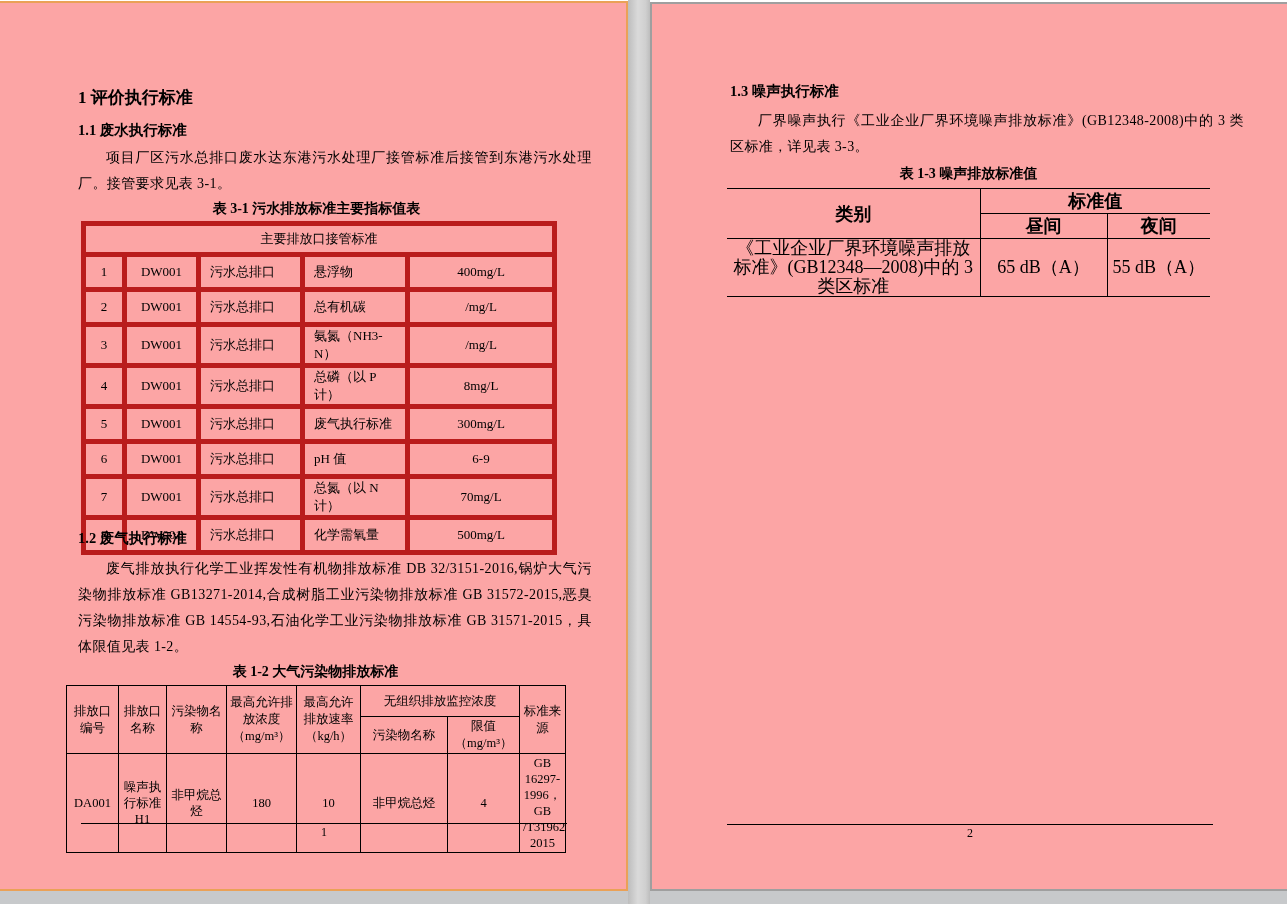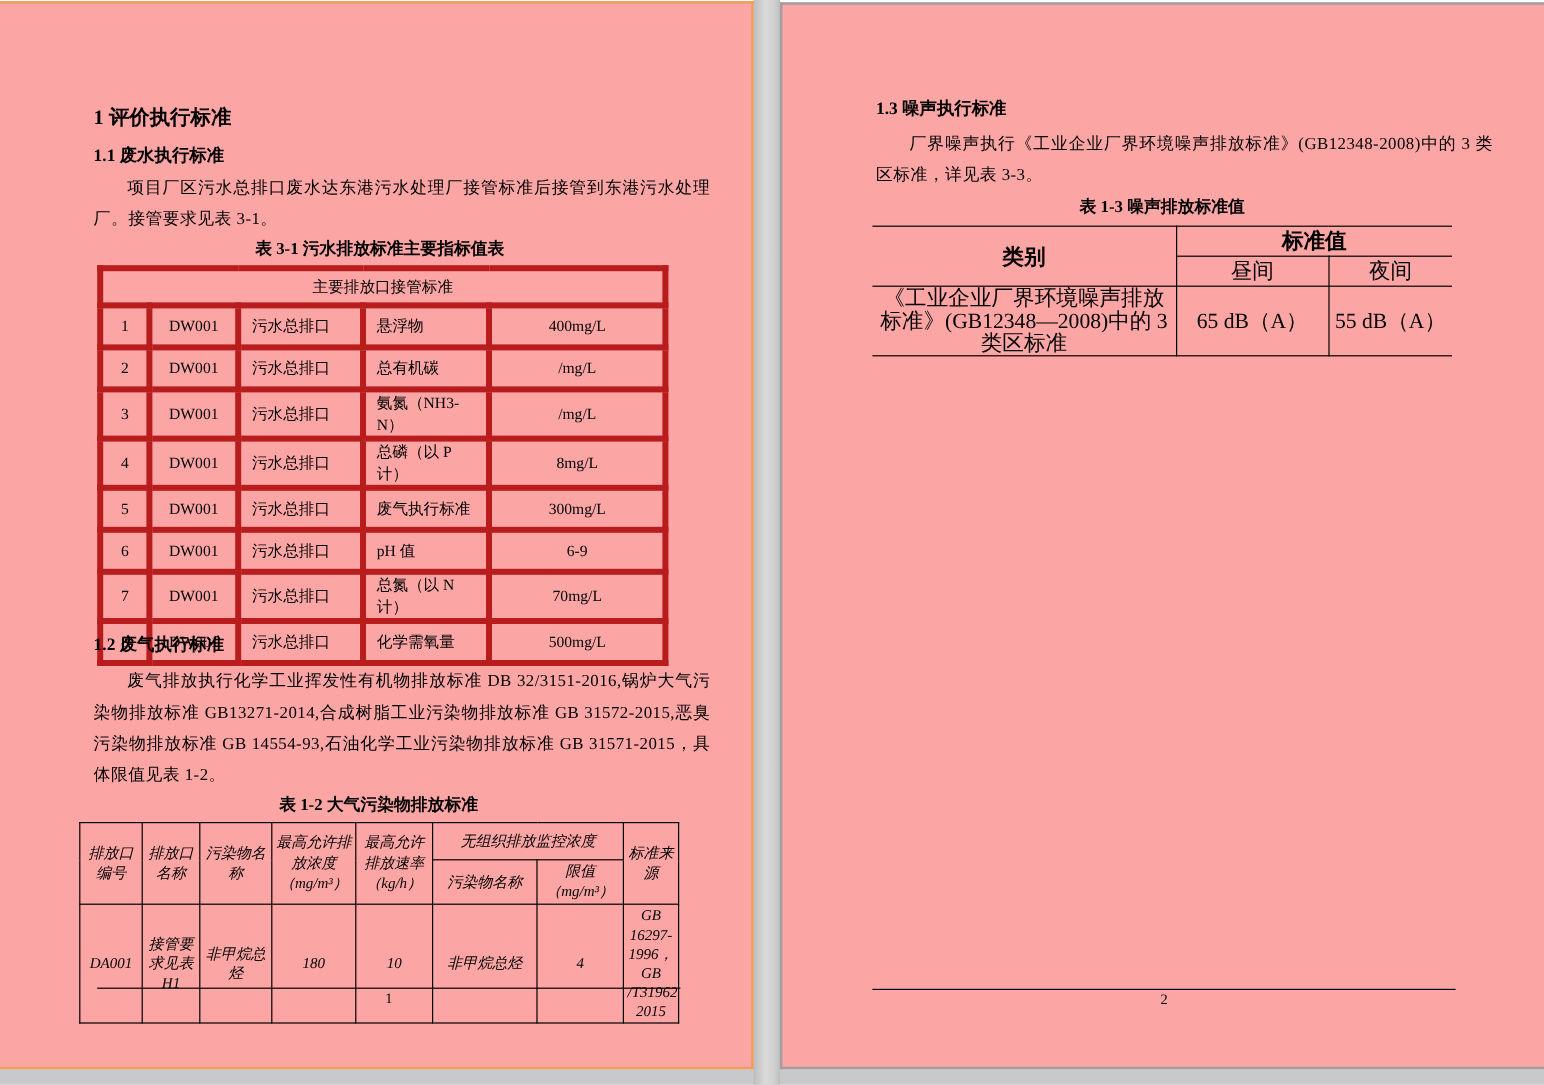--- a/index.html
+++ b/index.html
@@ -27,34 +27,34 @@
   
   .t31{width:471px;margin:2px 0 0 3px;font-size:13px;}
   .t31 td{border:5px solid #b91c1c;padding:0 6px;overflow:hidden;}
   .t31 .hd{height:26px;text-align:center;padding:0;}
   .t31 tr.data td{height:30px;}
   .t31 td.c{text-align:center;}
   .t31 td.l{text-align:left;padding-left:9px;}
   
   .sec12{position:absolute;left:78px;top:526px;width:520px;}
   
-  .t12{width:499px;margin:3px 0 0 -12px;font-size:12.5px;font-style:italic;}
+  .t12{width:499px;margin:3px 0 0 -12px;font-size:12.5px;}
   .t12 th,.t12 td{border:1px solid #000;font-weight:normal;text-align:center;vertical-align:middle;padding:1px 2px;overflow:hidden;}
   .t12 tr.h1 th{height:28px;}
   .t12 tr.h2 th{height:34px;}
   .t12 tr.body td{height:80px;line-height:16px;}
   .t12 td.src{line-height:15px;padding:1px 3px;}
   
   .cap13{width:483px;margin-left:-3px;}
   .t13{width:483px;margin:4px 0 0 -3px;font-size:18px;}
   .t13 th,.t13 td{border:1px solid #000;text-align:center;vertical-align:middle;padding:0 4px;overflow:hidden;}
   .t13 .no-l{border-left:none;}
   .t13 .no-r{border-right:none;}
   .t13 tr.h1 th{height:22px;font-weight:bold;}
-  .t13 tr.h2 th{height:21px;font-weight:normal;margin-left:42px;}
+  .t13 tr.h2 th{height:21px;font-weight:bold;margin-left:42px;}
   .t13 tr.body td{height:46px;line-height:19px;}
 
   .footer{position:absolute;top:820px;width:486px;border-top:1px solid #000;text-align:center;
     font-size:12px;line-height:15px;padding-top:1px;}
   .footer-l{left:81px;}
   .footer-r{left:75px;}
 </style>
 </head>
 <body>
 
@@ -163,21 +163,21 @@
           <th rowspan="2">最高允许排放速率（kg/h）</th>
           <th colspan="2">无组织排放监控浓度</th>
           <th rowspan="2">标准来源</th>
         </tr>
         <tr class="h2">
           <th>污染物名称</th>
           <th>限值（mg/m³）</th>
         </tr>
         <tr class="body">
           <td>DA001</td>
-          <td>接管要求见表 H1</td>
+          <td>噪声执行标准 H1</td>
           <td>非甲烷总烃</td>
           <td>180</td>
           <td>10</td>
           <td>非甲烷总烃</td>
           <td>4</td>
           <td class="src">GB 16297-1996，GB /T31962-2015</td>
         </tr>
       </tbody>
         </table>
     </div>

